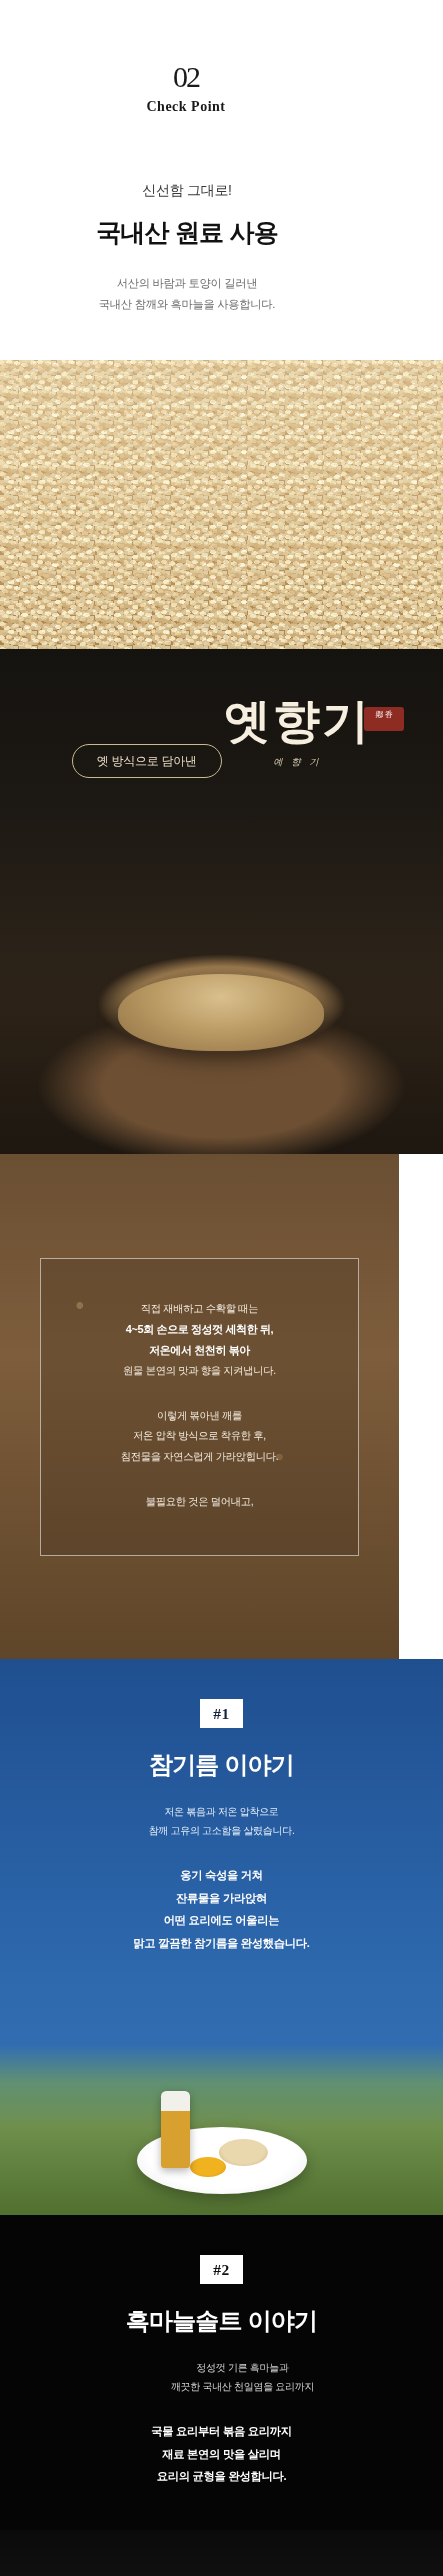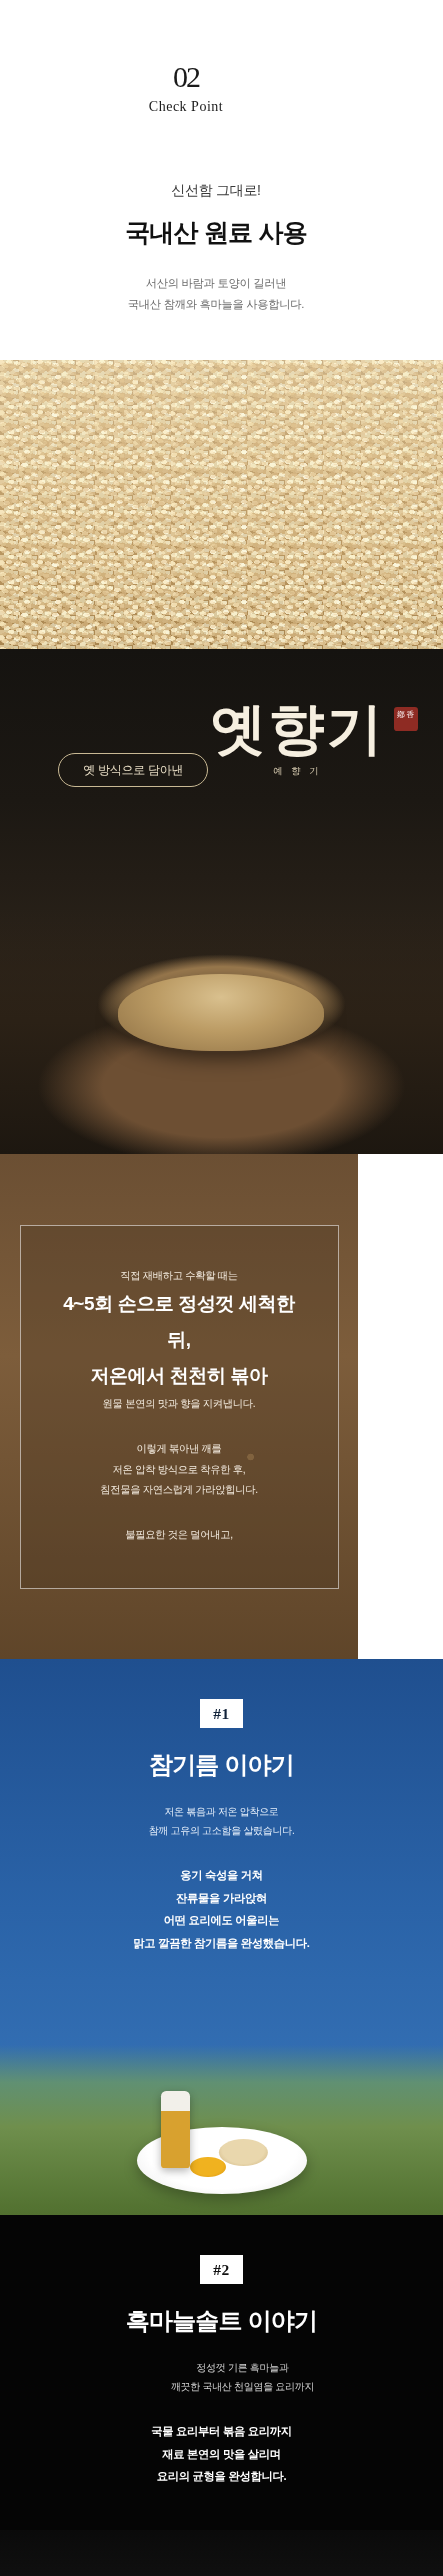--- a/index.html
+++ b/index.html
@@ -30,29 +30,28 @@
     letter-spacing: -2.1px;
     color: #1a1a1a;
     line-height: 1;
     margin-bottom: 7.2px;
   }
   .cp-label {
     font-family: "Liberation Serif", serif;
     font-size: 14px;
     letter-spacing: 0.5px;
     color: #1a1a1a;
-    font-weight: 400;
+    font-weight: 700;
   }
 
   .sec-intro {
     width: 374px;
     text-align: center;
     padding: 31px 0 46px;
     background: #ffffff;
-    margin-left: 29px;
   }
   .intro-small {
     font-size: 14px;
     color: #3a3a3a;
     letter-spacing: -0.3px;
     margin-bottom: 15.5px;
   }
   .intro-big {
     font-size: 25px;
     font-weight: 700;
@@ -130,46 +129,47 @@
     color: #e7dcc4;
     font-size: 12px;
     letter-spacing: -0.3px;
   }
   .brand-logo {
     margin-top: 52px;
     position: relative;
     display: inline-block;
   }
   .brand-logo-main {
-    font-family: Liberation Serif, serif;
-    font-size: 56px;
+    font-family: Liberation Mono, monospace;
+    font-size: 47px;
     font-weight: 700;
     color: #f6efe0;
     letter-spacing: 2.1px;
     line-height: 1;
   }
   .brand-logo-seal {
     position: absolute;
     right: -33px;
     top: 5.2px;
-    width: 24px;
+    width: 40px;
     height: 24px;
     border-radius: 3.1px;
     background: #8e2b23;
     color: #fff;
     font-size: 7.7px;
     line-height: 7.2px;
     padding: 4.1px 2.1px;
     font-family: "Liberation Serif", serif;
   }
   .brand-logo-sub {
     margin-top: 7.2px;
     font-size: 9.3px;
     color: #d9cdb2;
     letter-spacing: 3.1px;
+    font-style: italic;
   }
   .brand-hands {
     position: absolute;
     left: 0;
     bottom: 0;
     width: 443px;
     height: 242px;
     background:
       radial-gradient(ellipse 155px 62px at 50% 38%, #9c7b4f 0 60%, rgba(156,123,79,0) 80%),
       radial-gradient(ellipse 216px 93px at 50% 72%, #6d4f33 0 55%, rgba(109,79,51,0) 85%),
@@ -182,42 +182,42 @@
     top: 62px;
     width: 206px;
     height: 77px;
     border-radius: 50% 50% 45% 45%;
     background: radial-gradient(ellipse at 50% 30%, #d9c08e 0%, #bb9b64 45%, #8d6f43 100%);
     box-shadow: 0 7.2px 20.6px rgba(0,0,0,.55);
   }
 
   
   .sec-story {
-    width: 358px;
+    width: 399px;
     height: 505px;
     position: relative;
     overflow: hidden;
     background:
       radial-gradient(circle at 20% 30%, rgba(214,178,120,.55) 0 3.1px, transparent 3.6px),
       radial-gradient(circle at 70% 60%, rgba(190,150,96,.5) 0 3.1px, transparent 3.6px),
       linear-gradient(180deg,#6b4f33 0%,#7d5d3b 40%,#5f4529 100%);
     display: flex;
     align-items: center;
     justify-content: center;
   }
   .story-card {
     width: 319px;
     padding: 40px 31px 43px;
     border: 0.5px solid rgba(255,255,255,.55);
     text-align: center;
     background: rgba(60,43,27,.25);
     backdrop-filter: blur(0.5px);
   }
   .story-line { color: #f4ece0; font-size: 10.3px; line-height: 2; letter-spacing: -0.3px; }
-  .story-strong { color: #fff; font-size: 19px; font-weight: 700; line-height: 1.9; letter-spacing: -0.4px; }
+  .story-strong { color: #fff; font-size: 11px; font-weight: 700; line-height: 1.9; letter-spacing: -0.4px; }
   .story-gap { height: 24px; }
 
   
   .sec-blue {
     width: 443px;
     height: 556px;
     position: relative;
     overflow: hidden;
     background: linear-gradient(180deg,#1f4f8f 0%,#2a63a8 45%,#3b79bd 100%);
     text-align: center;

